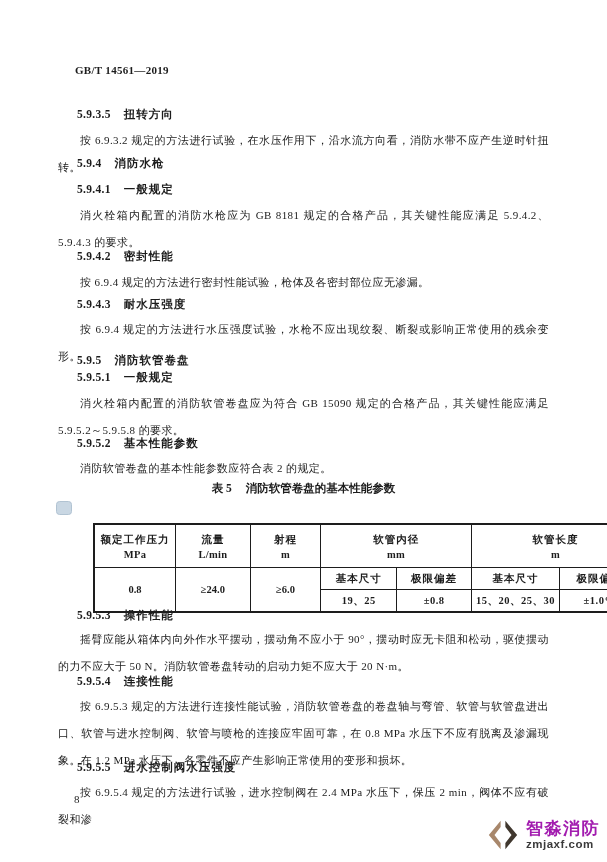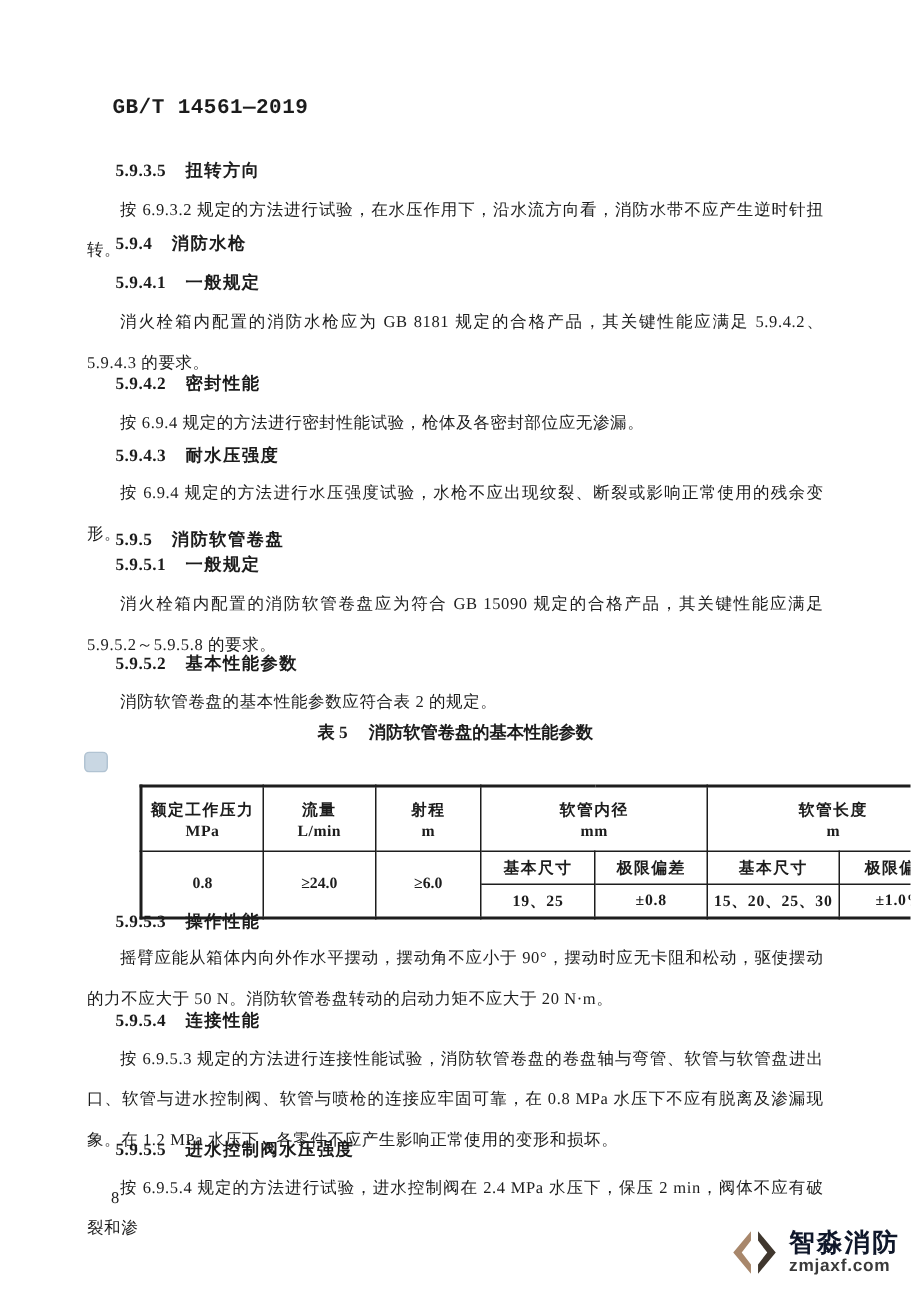--- a/index.html
+++ b/index.html
@@ -4,21 +4,21 @@
 <style>
   html,body { margin:0; padding:0; }
   body {
     width:607px; height:862px; position:relative;
     background:#ffffff; overflow:hidden;
     font-family:"Liberation Serif","DejaVu Serif",serif;
     color:#1c1c1c;
   }
   .page { position:absolute; inset:0; background:#ffffff; }
   .blk { position:absolute; left:58px; width:491px; }
-  .doc-header { position:absolute; left:75px; top:64px; font-weight:bold; font-size:14px; letter-spacing:.3px;font-family:Liberation Mono, monospace; }
+  .doc-header { position:absolute; left:75px; top:64px; font-weight:bold; font-size:11px; letter-spacing:.3px; }
   .sec { font-weight:bold; font-size:11.5px; line-height:16px; white-space:nowrap;padding-left:19px; }
   .sec .num { margin-right:13px; letter-spacing:.3px; }
   .sec .ttl { letter-spacing:1px; }
   .para { font-size:11px; line-height:27px; text-align:justify; text-indent:2em; letter-spacing:.4px; }
   .caption { text-align:center; font-weight:bold; font-size:11.5px; }
   .caption .cap-label { margin-right:14px; }
   .tbl-wrap { position:absolute; left:62px; top:523px; width:548px; z-index:1;padding-left:31px; }
   table { border-collapse:collapse; width:100%; table-layout:fixed; font-size:10.5px; }
   th, td { border:1px solid #1d1d1d; text-align:center; vertical-align:middle; padding:1px 2px; background:transparent;font-weight:bold; }
   table { border:2px solid #1d1d1d; }
@@ -26,21 +26,21 @@
   .hdr-row th { height:40px; }
   .sub-row th, .sub-row td { height:19px; }
   .dat-row td { height:19px; letter-spacing:.5px; }
   th .unit { font-weight:bold; letter-spacing:.3px; margin-top:2px; }
   col.c1{width:14.8%} col.c2{width:13.6%} col.c3{width:12.8%}
   col.c4{width:13.8%} col.c5{width:13.6%} col.c6{width:16.0%} col.c7{width:14.6%}
   .annot { position:absolute; left:56px; top:501px; z-index:0; }
   .page-num { position:absolute; left:74px; top:793px; font-size:11px; }
   .watermark { position:absolute; left:486px; top:818px; display:flex; align-items:center; gap:6px; }
   .wm-text { display:flex; flex-direction:column; line-height:1.05; }
-  .wm-brand { font-family:"Liberation Sans","DejaVu Sans",sans-serif; font-size:17px; font-weight:600; color:#0f172a; letter-spacing:1.5px; }
+  .wm-brand { font-family:"Liberation Sans","DejaVu Sans",sans-serif; font-size:17px; font-weight:600; color:#a21caf; letter-spacing:1.5px; }
   .wm-domain { font-family:"Liberation Sans","DejaVu Sans",sans-serif; font-size:11.5px; font-weight:bold; color:#3a3a3a; letter-spacing:.5px; }
 </style>
 </head>
 <body>
 
 <div class="page">
 
   <div class="doc-header">GB/T 14561—2019</div>
 
   <div class="blk sec" style="top:106px">

